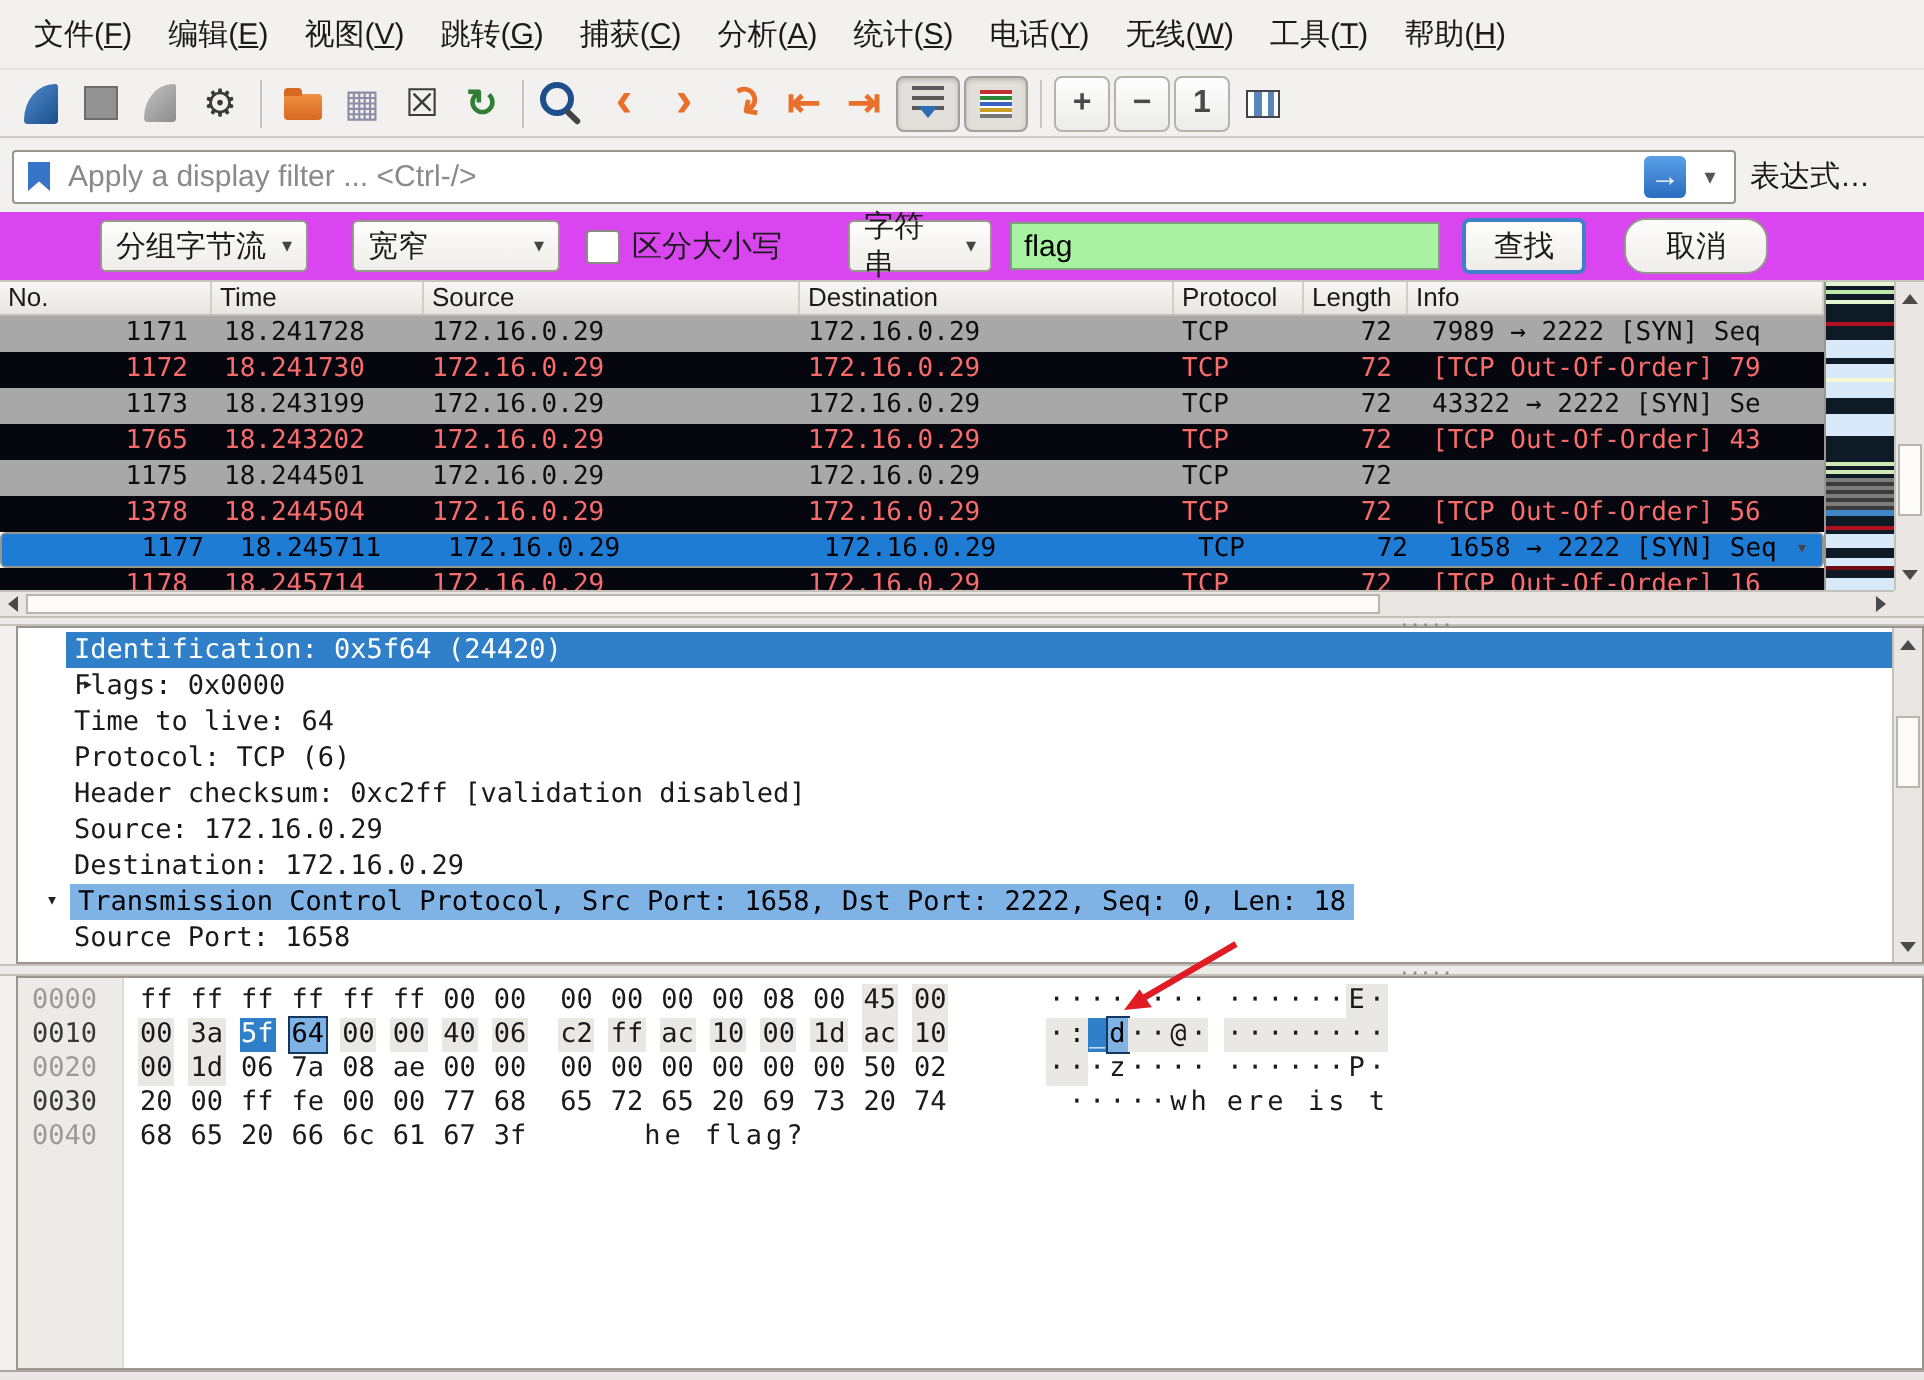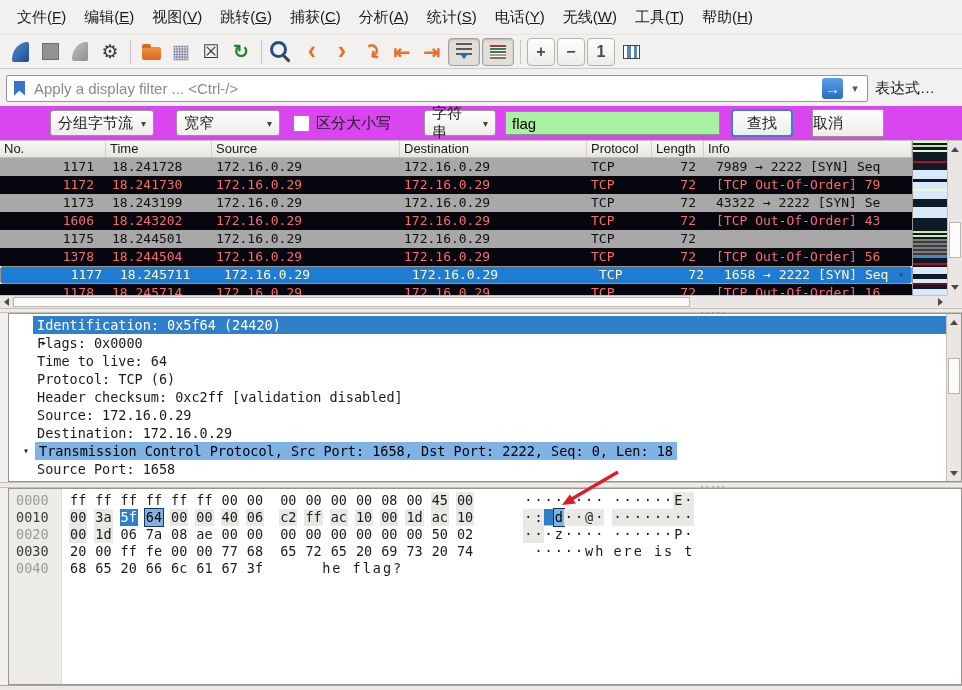--- a/index.html
+++ b/index.html
@@ -56,39 +56,39 @@
   #findbar{left:0;top:106px;width:962px;height:35px;background:#d946ef;border-bottom:1px solid #c6c2bc;display:flex;align-items:center;box-sizing:border-box;font-size:15px}
   .sel{height:26px;box-sizing:border-box;border:1px solid #98948e;border-radius:3px;background:linear-gradient(#fdfdfc,#efedea);display:flex;align-items:center;padding:0 7px}
   .sel::after{content:"▾";margin-left:auto;color:#444;font-size:10px;padding-left:6px}
   #scope-select{margin-left:50px;width:104px}
   #charset-select{margin-left:22px;width:104px}
   .cb{margin-left:13px;width:15px;height:15px;background:#fff;border:1px solid #8d8984;border-radius:2px}
   #case-label{margin-left:6px}
   #type-select{margin-left:33px;width:72px}
   #find-input{margin-left:9px;width:215px;height:24px;box-sizing:border-box;border:1px solid #7aa27a;background:#a9f2a2;font-size:15px;font-family:"Liberation Sans",sans-serif;padding:0 6px;color:#000}
   #find-btn{margin-left:11px;width:62px;height:28px;box-sizing:border-box;border:2px solid #4080c8;border-radius:4px;background:linear-gradient(#fdfdfc,#efedea);display:flex;align-items:center;justify-content:center}
-  #cancel-btn{margin-left:19px;width:72px;height:28px;box-sizing:border-box;border:1px solid #98948e;border-radius:1px;background:linear-gradient(#fdfdfc,#efedea);display:flex;align-items:center;justify-content:flex-start}
+  #cancel-btn{margin-left:19px;width:72px;height:28px;box-sizing:border-box;border:1px solid #98948e;border-radius:11px;background:linear-gradient(#fdfdfc,#efedea);display:flex;align-items:center;justify-content:center}
 
   
   #plheader{left:0;top:141px;width:912px;height:17px;display:flex;background:linear-gradient(#f7f6f4,#e8e5e1);border-bottom:1px solid #c2beb8;font-size:13px;box-sizing:border-box}
   .hc{border-right:1px solid #d2cec8;padding:0 4px;box-sizing:border-box;white-space:nowrap;overflow:hidden;line-height:16px}
   .hc-no{width:106px}.hc-time{width:106px}.hc-src{width:188px}.hc-dst{width:187px}.hc-proto{width:65px}.hc-len{width:52px}.hc-info{flex:1}
   #prows{left:0;top:158px;width:912px;height:137px;background:#fff;overflow:hidden;font-family:"DejaVu Sans Mono","Liberation Mono",monospace;font-size:13px}
   .prow{display:flex;height:18px;line-height:18px;white-space:nowrap}
   .pc{overflow:hidden;box-sizing:border-box}
   .pc-no{width:106px;text-align:right;padding-right:12px}
   .pc-time{width:106px;padding-left:6px}
   .pc-src{width:188px;padding-left:4px}
   .pc-dst{width:187px;padding-left:4px}
   .pc-proto{width:65px;padding-left:4px}
   .pc-len{width:52px;text-align:right;padding-right:8px}
   .pc-info{flex:1;padding-left:12px}
   .prow.gray{background:#a8a8a8;color:#0e0e0e}
   .prow.bad{background:#06060f;color:#f86c6c}
-  .prow.sel{background:#1f7cd4;color:#fef9c3}
+  .prow.sel{background:#1f7cd4;color:#000000}
 
   
   #minimap{left:912px;top:141px;width:35px;height:154px;background:#0e1a26;overflow:hidden;border-left:1px solid #9a968f}
   .stripe{width:100%}
   .sbar{background:#e9e6e3;box-sizing:border-box}
   #plist-vscroll{left:947px;top:141px;width:15px;height:154px;border-left:1px solid #c4c0ba}
   .sb-thumb{position:absolute;left:1px;right:1px;background:#fcfbfa;border:1px solid #b8b4ae;box-sizing:border-box}
   .arr{position:absolute;left:0;width:100%;height:14px;display:flex;align-items:center;justify-content:center}
   .arr::after{content:"";border:4px solid transparent}
   .arr.up{top:1px}.arr.up::after{border-bottom:5px solid #4a4a4a;margin-top:-4px}
@@ -289,21 +289,21 @@
     <div class="prow gray">
       <span class="pc pc-no">1173</span>
       <span class="pc pc-time">18.243199</span>
       <span class="pc pc-src">172.16.0.29</span>
       <span class="pc pc-dst">172.16.0.29</span>
       <span class="pc pc-proto">TCP</span>
       <span class="pc pc-len">72</span>
       <span class="pc pc-info">43322 → 2222 [SYN] Se</span>
     </div>
     <div class="prow bad">
-      <span class="pc pc-no">1606</span>
+      <span class="pc pc-no">1765</span>
       <span class="pc pc-time">18.243202</span>
       <span class="pc pc-src">172.16.0.29</span>
       <span class="pc pc-dst">172.16.0.29</span>
       <span class="pc pc-proto">TCP</span>
       <span class="pc pc-len">72</span>
       <span class="pc pc-info">[TCP Out-Of-Order] 43</span>
     </div>
     <div class="prow gray">
       <span class="pc pc-no">1175</span>
       <span class="pc pc-time">18.244501</span>

